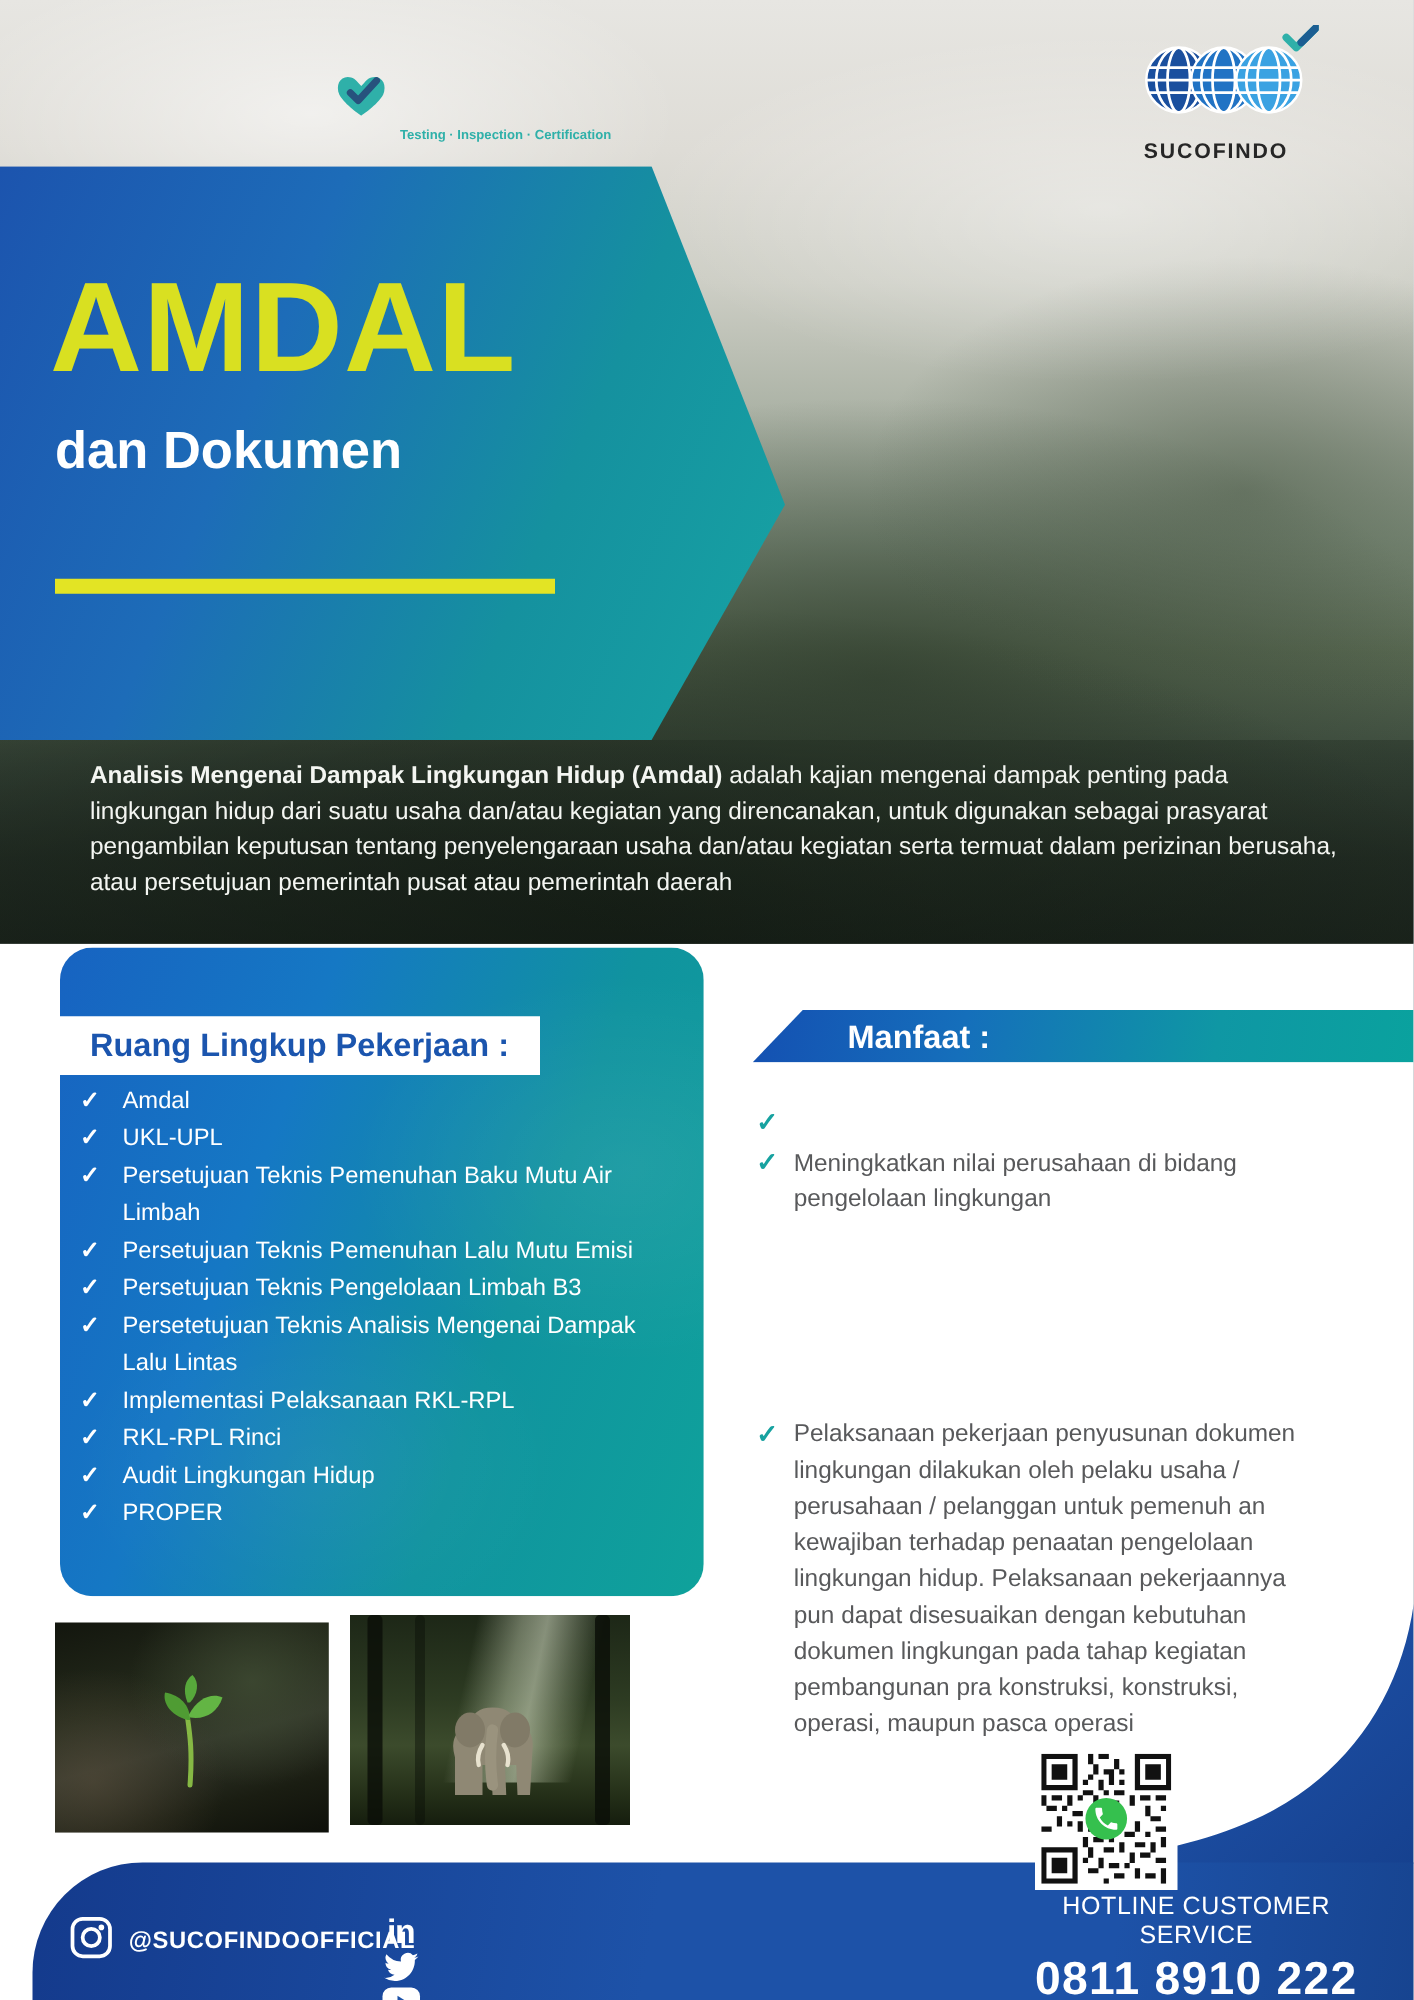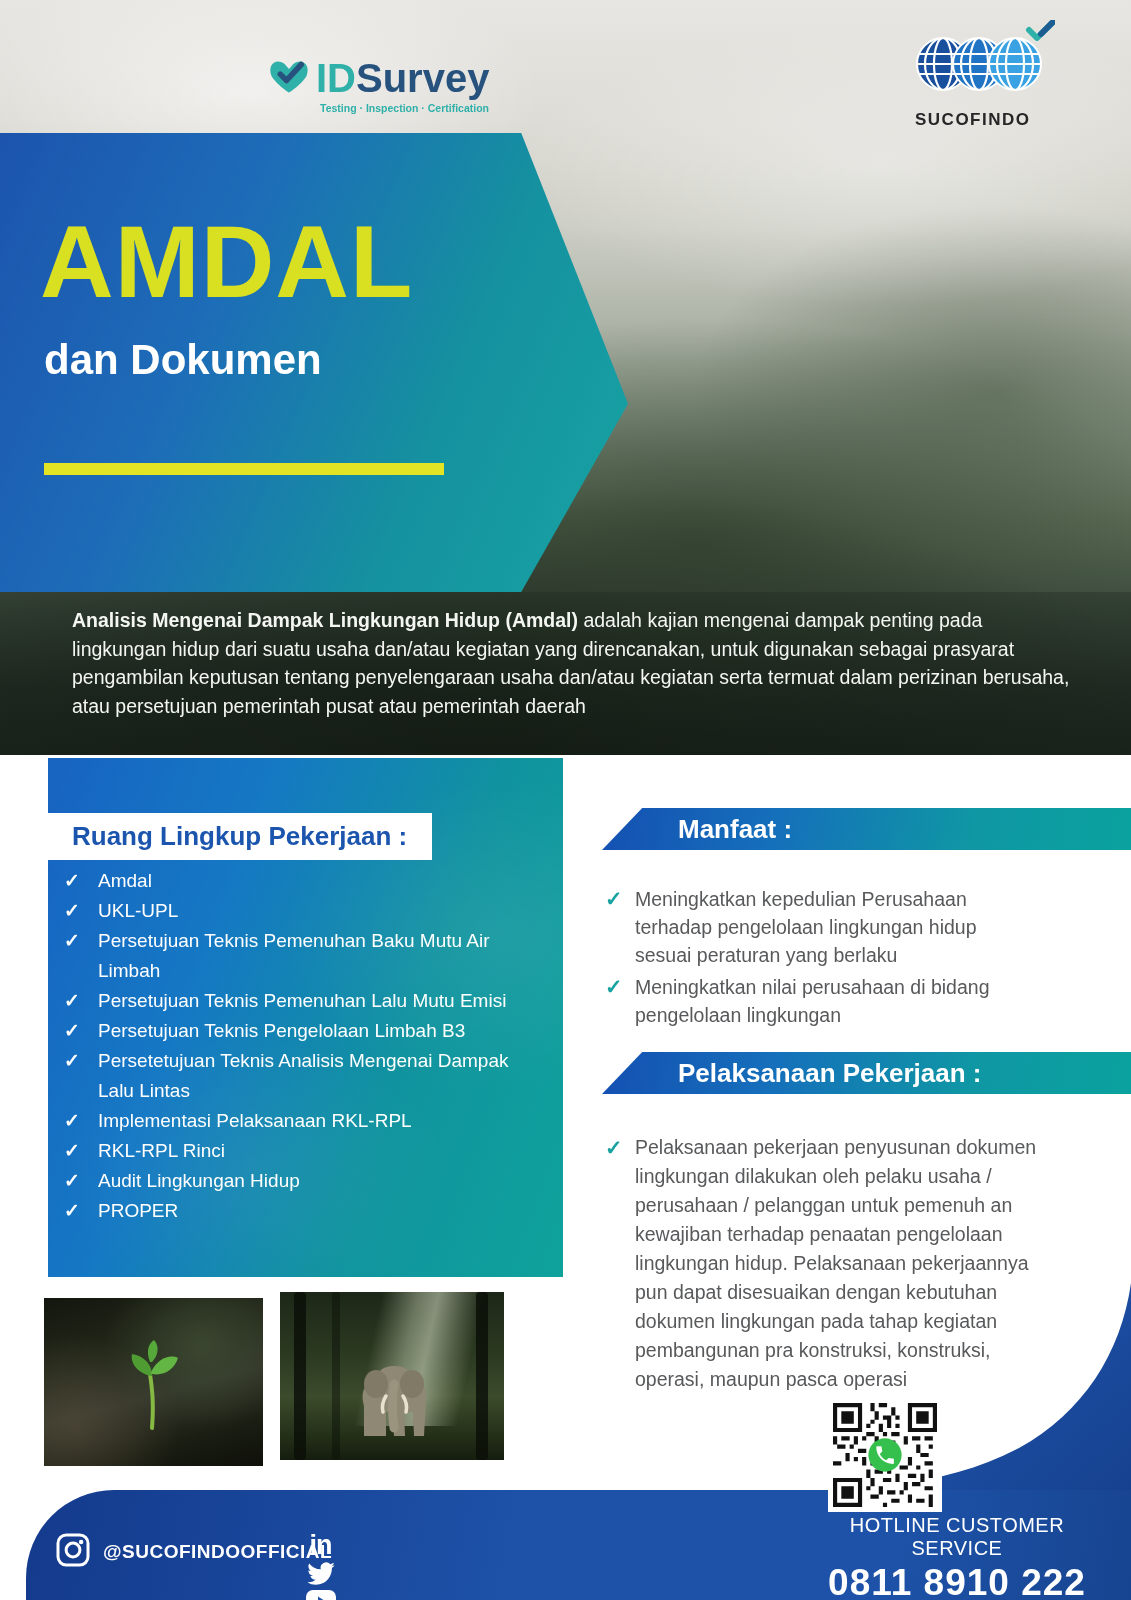--- a/index.html
+++ b/index.html
@@ -44,21 +44,21 @@
   
   .intro-text{position:absolute;left:72px;top:606px;width:1000px;color:#f4f6f2;
     font-size:19.5px;line-height:28.5px;}
   .intro-text b{font-weight:700;}
 
   
   .scope-panel{position:absolute;left:48px;top:758px;width:515px;height:519px;
     background:
       radial-gradient(340px 240px at 88% 34%, rgba(255,255,255,.07), transparent 65%),
       radial-gradient(300px 220px at 40% 80%, rgba(255,255,255,.05), transparent 65%),
-      linear-gradient(110deg,#1763c1 0%,#1578c4 32%,#10939f 66%,#0fa29b 100%);}
+      linear-gradient(110deg,#1763c1 0%,#1578c4 32%,#10939f 66%,#0fa29b 100%); border-radius: 26px;}
   .scope-header{position:absolute;left:0;top:55px;width:384px;height:47px;background:#ffffff;
     display:flex;align-items:center;padding-left:24px;}
   .scope-title{font-size:26px;font-weight:800;color:#1b55ae;}
   .scope-list{position:absolute;left:16px;top:108px;width:482px;margin:0;padding:0;list-style:none;}
   .scope-list li{display:flex;color:#ffffff;font-size:19px;line-height:30px;}
   .scope-list .chk{width:34px;flex:none;font-weight:700;font-size:19px;}
   .scope-list .txt{width:435px;}
 
   
   .sec-banner{position:absolute;left:602px;right:0;height:42px;
@@ -123,23 +123,20 @@
     <div class="intro-band"></div>
 
 
     <div class="idsurvey">
       <span>
         <svg width="42" height="46" viewBox="0 0 24 26">
           <path d="M12 23s-7.4-4.8-10-9.5C.2 9.1 2.2 5.3 5.8 5.3c2.3 0 3.9 1.3 4.8 2.7L12 9.5l1.4-1.5c.9-1.4 2.5-2.7 4.8-2.7 3.6 0 5.6 3.8 3.8 8.2-2.6 4.7-10 9.5-10 9.5z" fill="#2fb0a9"></path>
           <path d="M7 12.5l3.6 3.6L19 7" stroke="#27527d" stroke-width="3.2" fill="none" stroke-linecap="round" stroke-linejoin="round"></path>
         </svg>
       </span>
-      <div class="ids-text">
-        <span class="ids-p1">ID</span><span class="ids-p2">Survey</span>
-      </div>
       <div class="ids-tag">Testing · Inspection · Certification</div>
     </div>
 
     <div class="suco">
       <span>
         <svg width="150" height="82" viewBox="0 0 150 82">
           <defs>
             <clipPath id="g1">
                 <circle cx="38" cy="44" r="26"></circle>
               </clipPath>
@@ -243,31 +240,27 @@
         </li>
     </ul>
   </div>
 
   <div class="sec-banner banner-manfaat">
     <span class="sec-title">Manfaat :</span>
   </div>
   <ul class="rlist benefit-list">
     <li>
         <span class="chk">✓</span>
-        <span class="txt">Meningkatkan kepedulian Perusahaan terhadap pengelolaan lingkungan hidup sesuai peraturan yang berlaku</span>
       </li>
     <li>
         <span class="chk">✓</span>
         <span class="txt">Meningkatkan nilai perusahaan di bidang pengelolaan lingkungan</span>
       </li>
   </ul>
 
-  <div class="sec-banner banner-pelaksanaan">
-    <span class="sec-title">Pelaksanaan Pekerjaan :</span>
-  </div>
   <ul class="rlist exec-list">
     <li>
         <span class="chk">✓</span>
         <span class="txt">Pelaksanaan pekerjaan penyusunan dokumen lingkungan dilakukan oleh pelaku usaha / perusahaan / pelanggan untuk pemenuh an kewajiban terhadap penaatan pengelolaan lingkungan hidup. Pelaksanaan pekerjaannya pun dapat disesuaikan dengan kebutuhan dokumen lingkungan pada tahap kegiatan pembangunan pra konstruksi, konstruksi, operasi, maupun pasca operasi</span>
       </li>
   </ul>
 
   <div class="photo photo-seedling">
     <svg width="90" height="100" viewBox="0 0 90 100" style="left:62px;top:34px;">
       <path d="M46 96 C48 70 46 56 44 42" stroke="#86b844" stroke-width="4" fill="none" stroke-linecap="round"></path>

